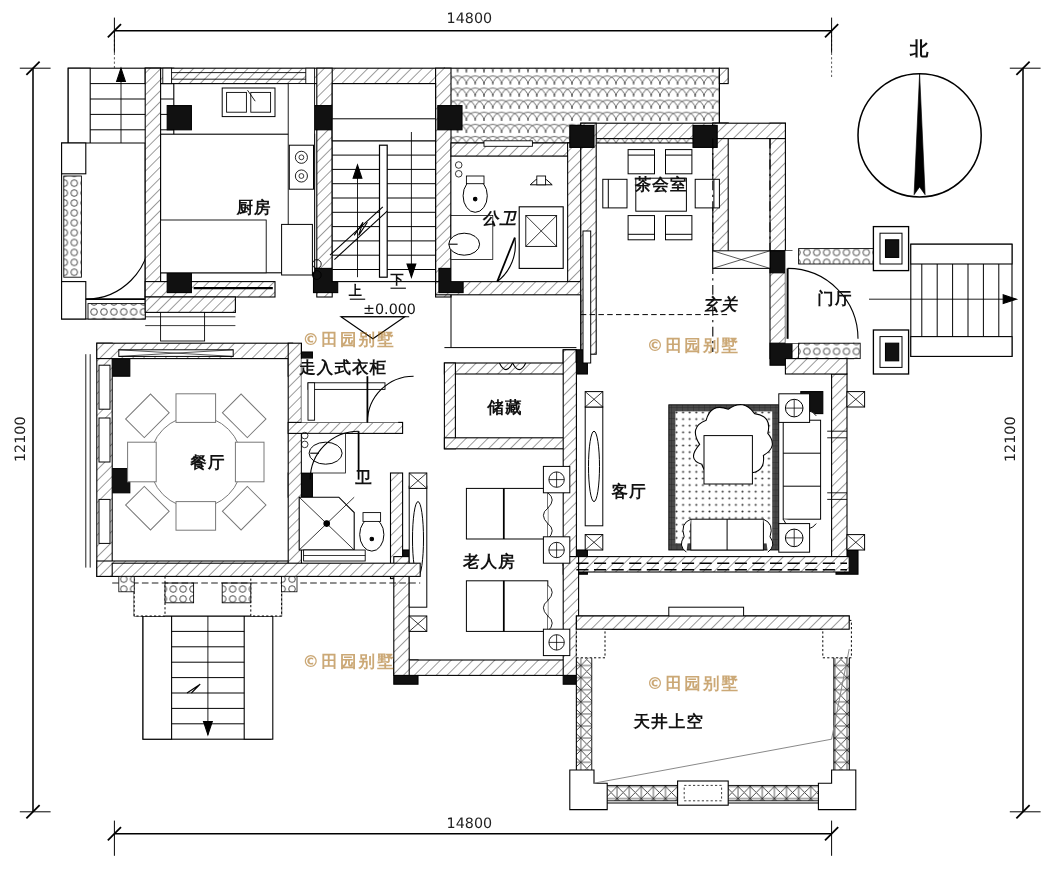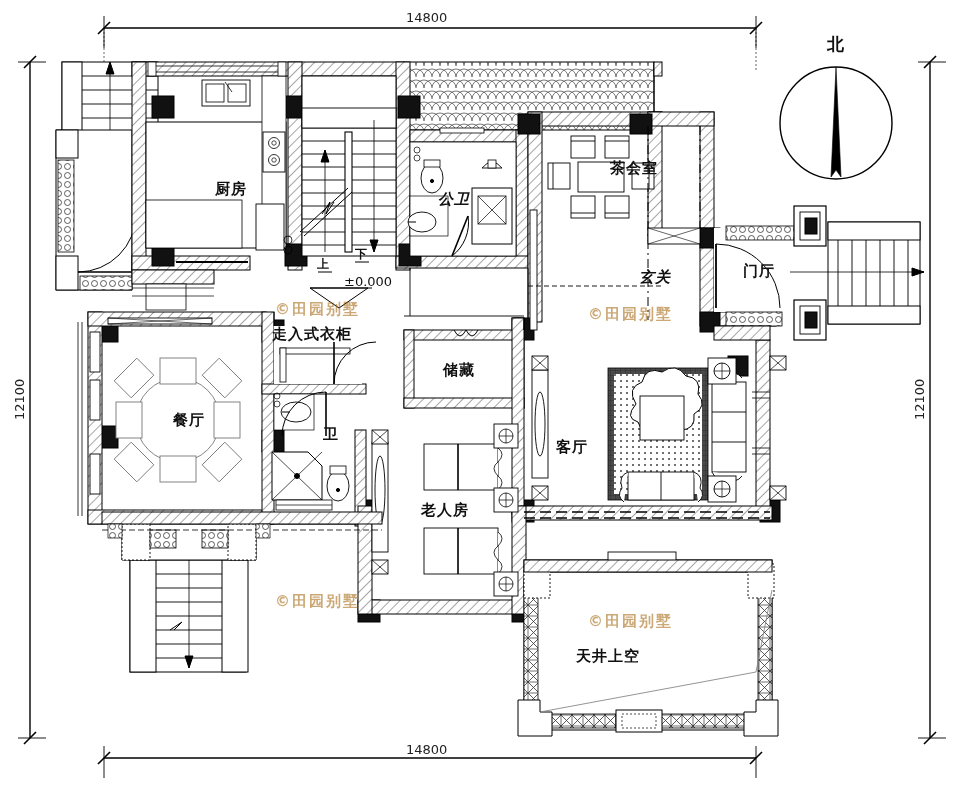--- a/index.html
+++ b/index.html
@@ -615,27 +615,27 @@
   </g>
 </svg>
 
 <div class="lbl dim-lbl" style="left:406px;top:10px;">14800</div>
 <div class="lbl dim-lbl" style="left:406px;top:742px;">14800</div>
 <div class="lbl dim-lbl vert" style="left:12px;top:420px;">12100</div>
 <div class="lbl dim-lbl vert" style="left:912px;top:420px;">12100</div>
 
 <div class="lbl north-lbl" style="left:827px;top:33px;">北</div>
 
-<div class="lbl elev-lbl" style="left:344px;top:274px;text-align:center;">±0.000</div>
+<div class="lbl elev-lbl" style="left:330px;top:274px;text-align:center;">±0.000</div>
 <div class="lbl elev-small" style="left:317px;top:256px;">上</div>
 <div class="lbl elev-small" style="left:355px;top:246px;">下</div>
 
 <div class="lbl room-lbl" style="left:215px;top:180px;">厨房</div>
 <div class="lbl room-lbl" style="left:438px;top:190px;font-style:italic;">公卫</div>
-<div class="lbl room-lbl" style="left:610px;top:159px;">茶会室</div>
+<div class="lbl room-lbl" style="left:577px;top:159px;">茶会室</div>
 <div class="lbl room-lbl" style="left:639px;top:268px;font-style:italic;">玄关</div>
 <div class="lbl room-lbl" style="left:743px;top:262px;">门厅</div>
 <div class="lbl room-lbl" style="left:272px;top:325px;">走入式衣柜</div>
 <div class="lbl room-lbl" style="left:443px;top:361px;">储藏</div>
 <div class="lbl room-lbl" style="left:323px;top:425px;">卫</div>
 <div class="lbl room-lbl" style="left:173px;top:411px;">餐厅</div>
 <div class="lbl room-lbl" style="left:556px;top:438px;font-family:Liberation Mono, monospace;">客厅</div>
 <div class="lbl room-lbl" style="left:421px;top:501px;">老人房</div>
 <div class="lbl room-lbl" style="left:576px;top:647px;font-family:Liberation Mono, monospace;">天井上空</div>
 

